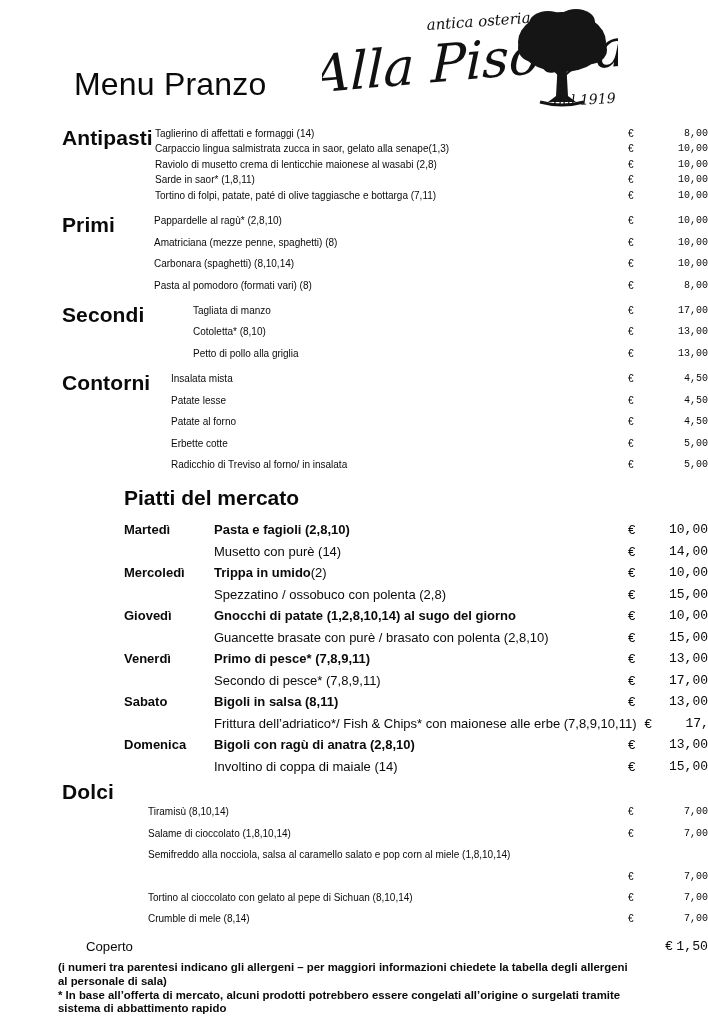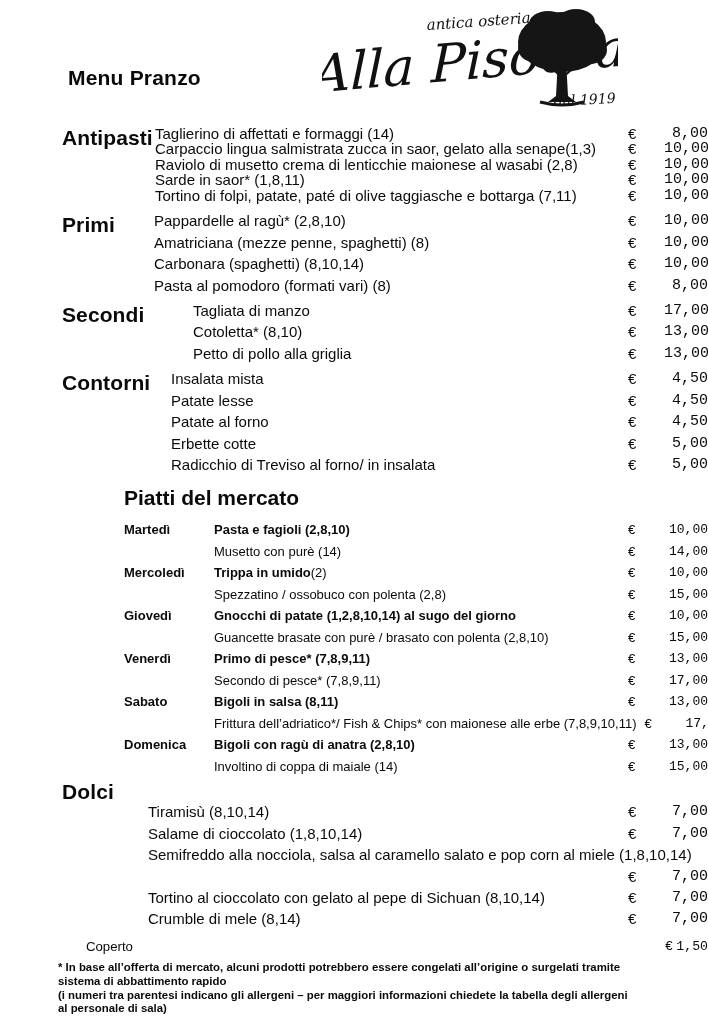--- a/index.html
+++ b/index.html
@@ -18,24 +18,24 @@
     -webkit-font-smoothing: antialiased;
   }
 
   
   .header {
     position: relative;
     height: 120px;
   }
   .page-title {
     position: absolute;
-    left: 68px;
+    left: 74px;
     top: 66px;
-    font-size: 21px;
-    font-weight: bold;
+    font-size: 32px;
+    font-weight: normal;
     letter-spacing: 0.2px;
     white-space: nowrap;
   }
   .logo {
     position: absolute;
     left: 322px;
     top: 4px;
     width: 296px;
     height: 116px;
   }
@@ -54,21 +54,21 @@
     letter-spacing: 0.1px;
     white-space: nowrap;
   }
   .rows {
     margin-left: 131px;
     padding-right: 0;
   }
   .row {
     display: flex;
     align-items: flex-end;
-    font-size: 15px;
+    font-size: 10px;
     line-height: 15px;
     white-space: nowrap;
   }
   .row .nm { flex: 0 0 auto; }
   .row .spacer { flex: 1 1 auto; min-width: 4px; }
   .row .pr {
     flex: 0 0 auto;
     width: 80px;
     display: flex;
     justify-content: space-between;
@@ -495,15 +495,15 @@
 <div class="coperto-row" style="margin-top:12px;">
   <span class="nm">Coperto</span>
   <span class="spacer" style="flex:1 1 auto;"></span>
   <span class="pr">
     <span class="cur">€</span>
     <span class="amt">1,50</span>
   </span>
 </div>
 
 <div class="footnotes" id="footnotes-host">
+    <p>(i numeri tra parentesi indicano gli allergeni – per maggiori informazioni chiedete la tabella degli allergeni al personale di sala)</p>
     <p>* In base all’offerta di mercato, alcuni prodotti potrebbero essere congelati all’origine o surgelati tramite sistema di abbattimento rapido</p>
-    <p>(i numeri tra parentesi indicano gli allergeni – per maggiori informazioni chiedete la tabella degli allergeni al personale di sala)</p>
   </div>
 
 </body></html>

